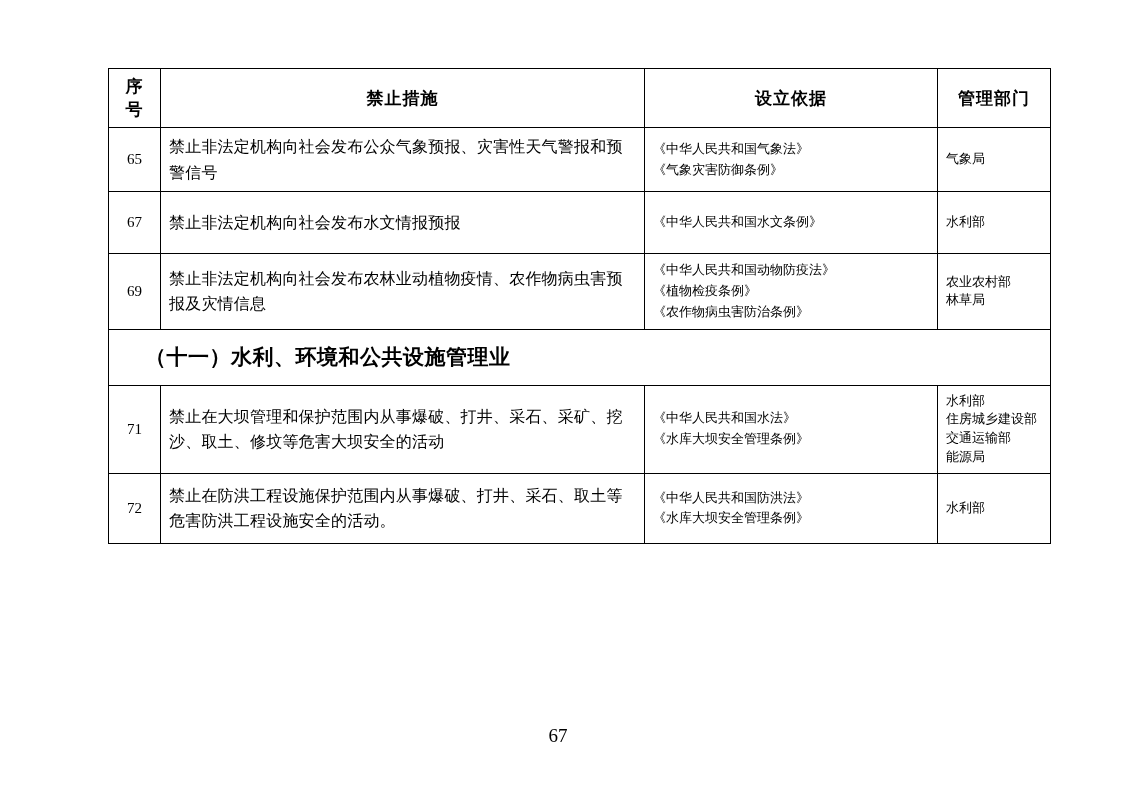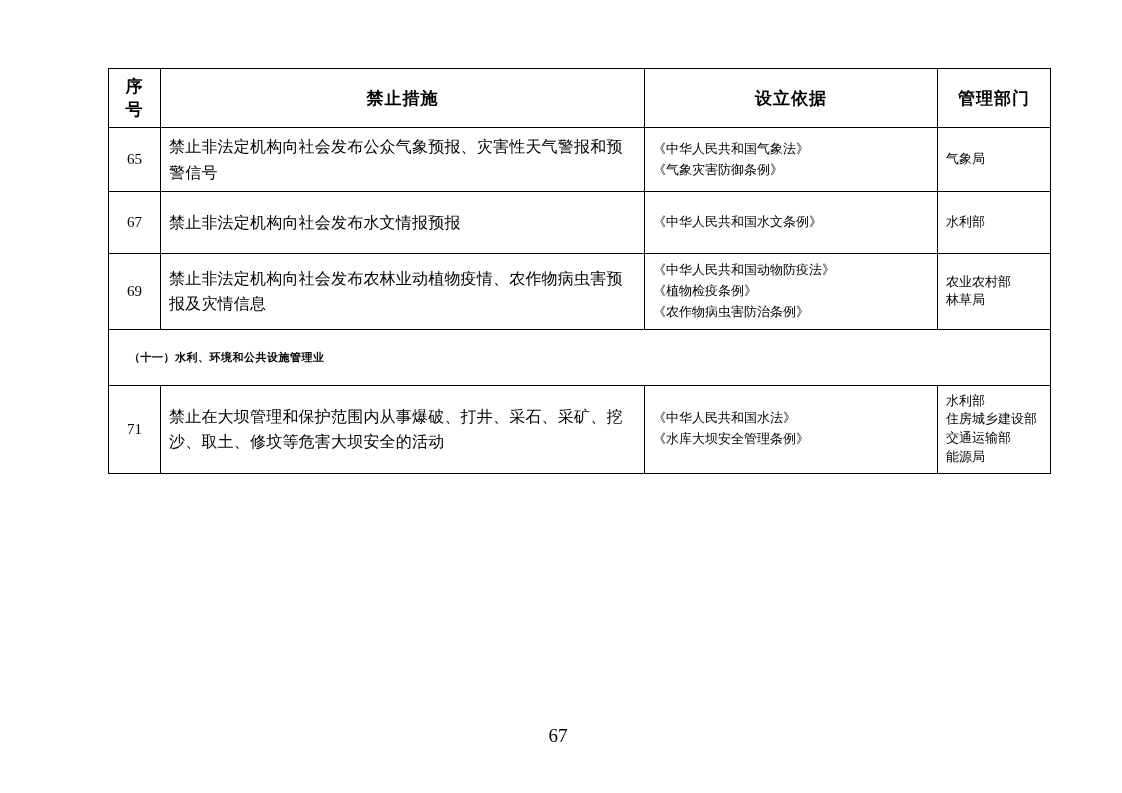--- a/index.html
+++ b/index.html
@@ -75,24 +75,24 @@
     font-size: 13px;
     line-height: 1.45;
   }
   tr.row-65 td { height: 62px; }
   tr.row-66 td { height: 62px; }
   tr.row-67 td { height: 62px; }
   tr.row-68 td { height: 62px; }
   tr.row-69 td { height: 72px; }
   tr.section td {
     height: 56px;
-    font-size: 11px;
+    font-size: 21px;
     font-weight: bold;
     font-family: "Liberation Sans", "DejaVu Sans", sans-serif;
-    padding-left: 20px;
+    padding-left: 36px;
     letter-spacing: 0.5px;
   }
   tr.row-70 td { height: 70px; }
   tr.row-71 td { height: 80px; }
   tr.row-72 td { height: 70px; }
 
   .line { display: block; }
 
   .page-number {
     position: absolute;
@@ -182,20 +182,31 @@
             <span class="line">《水库大坝安全管理条例》</span>
           </td>
           <td class="cell-dept">
             <span class="line">水利部</span>
             <span class="line">住房城乡建设部</span>
             <span class="line">交通运输部</span>
             <span class="line">能源局</span>
           </td>
         </tr>
 
+        <tr class="row-72">
+          <td class="cell-no">72</td>
+          <td class="cell-meas">禁止在防洪工程设施保护范围内从事爆破、打井、采石、取土等危害防洪工程设施安全的活动。</td>
+          <td class="cell-basis">
+            <span class="line">《中华人民共和国防洪法》</span>
+            <span class="line">《水库大坝安全管理条例》</span>
+          </td>
+          <td class="cell-dept">
+            <span class="line">水利部</span>
+          </td>
+        </tr>
       </tbody>
     </table>
   </div>
 
   <div class="page-number">
     <span>67</span>
   </div>
 </div>
 
 </body></html>

